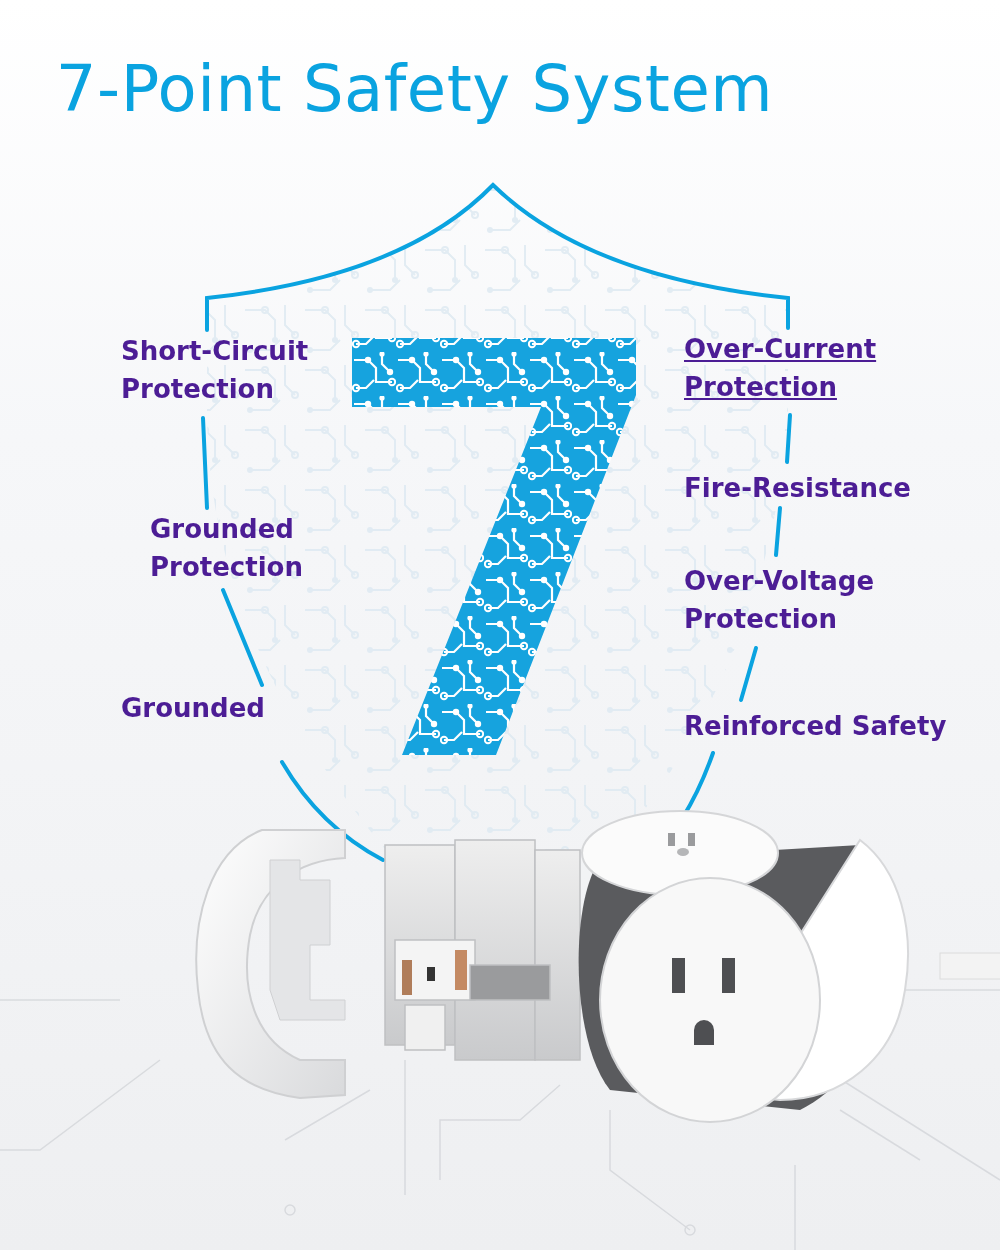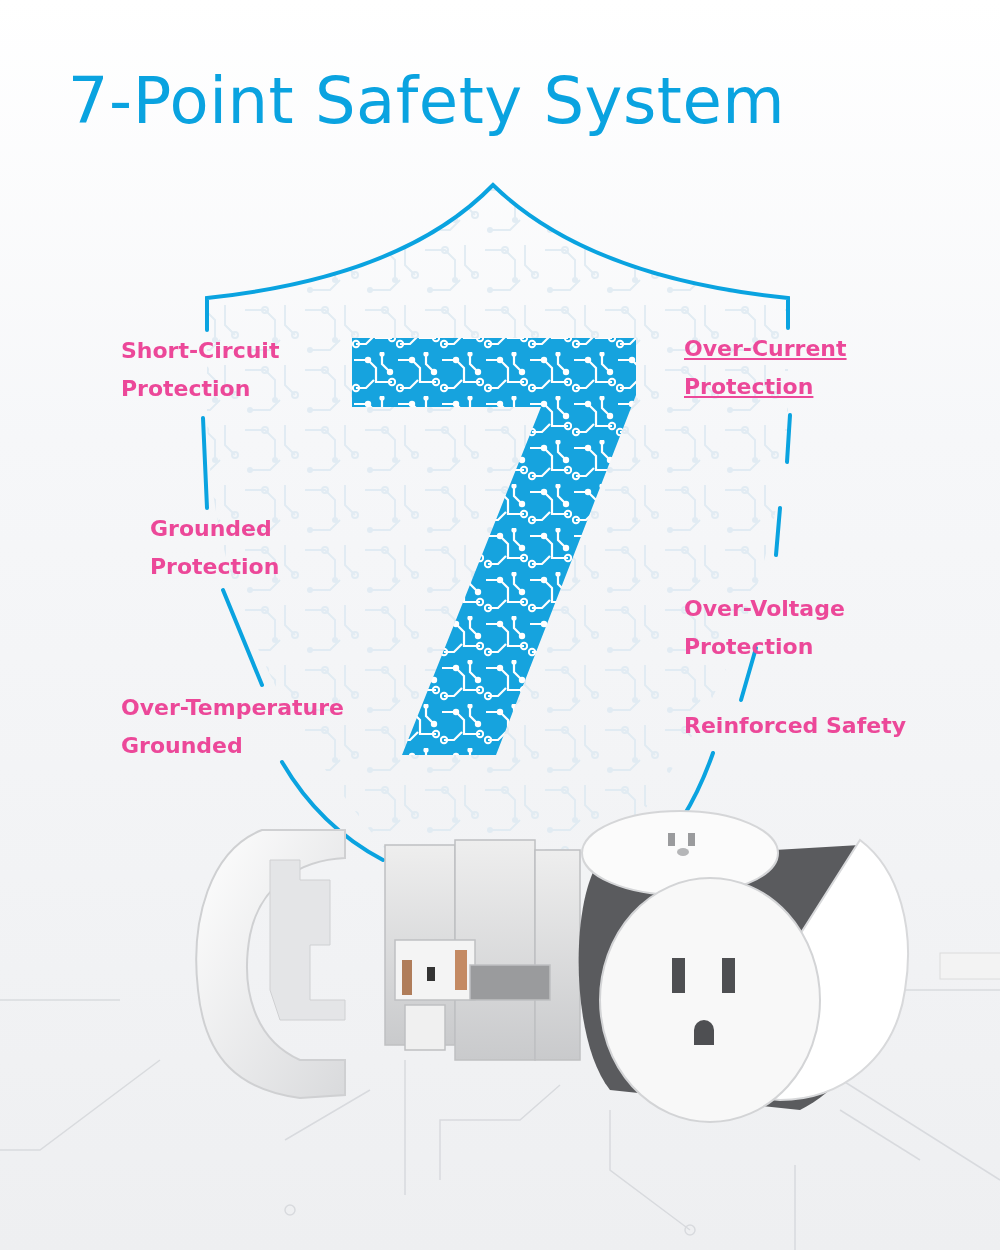--- a/index.html
+++ b/index.html
@@ -7,27 +7,27 @@
     width: 1000px; height: 1250px; overflow: hidden;
     background: linear-gradient(180deg, #ffffff 0%, #f6f7f9 35%, #f2f3f5 70%, #eeeff1 100%);
     font-family: "Liberation Sans", "DejaVu Sans", sans-serif;
     position: relative;
   }
   .canvas { position: absolute; inset: 0; }
   .title {
     position: absolute; top: 52px; left: 0; width: 829px; text-align: center;
     font-family: "DejaVu Sans", sans-serif;
     font-size: 64px; letter-spacing: 0.5px; color: #0aa3e0; font-weight: 400;
-    margin: 12px;
+    margin: 0;
   }
   svg.bg { position: absolute; left: 0; top: 0; }
   .label {
-    position: absolute; color: #ec4899; font-weight: 700;
+    position: absolute; color: #4c1d95; font-weight: 700;
     font-family: "DejaVu Sans", sans-serif;
-    font-size: 22px; line-height: 38px; white-space: nowrap;
+    font-size: 26px; line-height: 38px; white-space: nowrap;
   }
   .label span { display: block; }
 </style>
 </head>
 <body>
 
 <div class="canvas">
 
   <h1 class="title">7-Point Safety System</h1>
 
@@ -130,29 +130,31 @@
 
   <div class="label" style="left:121px; top:332px;">
     <span>Short-Circuit</span>
     <span>Protection</span>
   </div>
   <div class="label" style="left:121px; top:510px;margin-left:29px;">
     <span>Grounded</span>
     <span>Protection</span>
   </div>
   <div class="label" style="left:121px; top:689px;">
-    <span>Over-Temperature</span>
     <span>Grounded</span>
   </div>
 
   <div class="label" style="left:684px; top:330px;text-decoration:underline;">
     <span>Over-Current</span>
     <span>Protection</span>
   </div>
-  <div class="label" style="left:684px; top:590px;">
+  <div class="label" style="left:684px; top:469px;">
+    <span>Fire-Resistance</span>
+  </div>
+  <div class="label" style="left:684px; top:562px;">
     <span>Over-Voltage</span>
     <span>Protection</span>
   </div>
   <div class="label" style="left:684px; top:707px;">
     <span>Reinforced Safety</span>
   </div>
 
 </div>
 
 </body></html>

